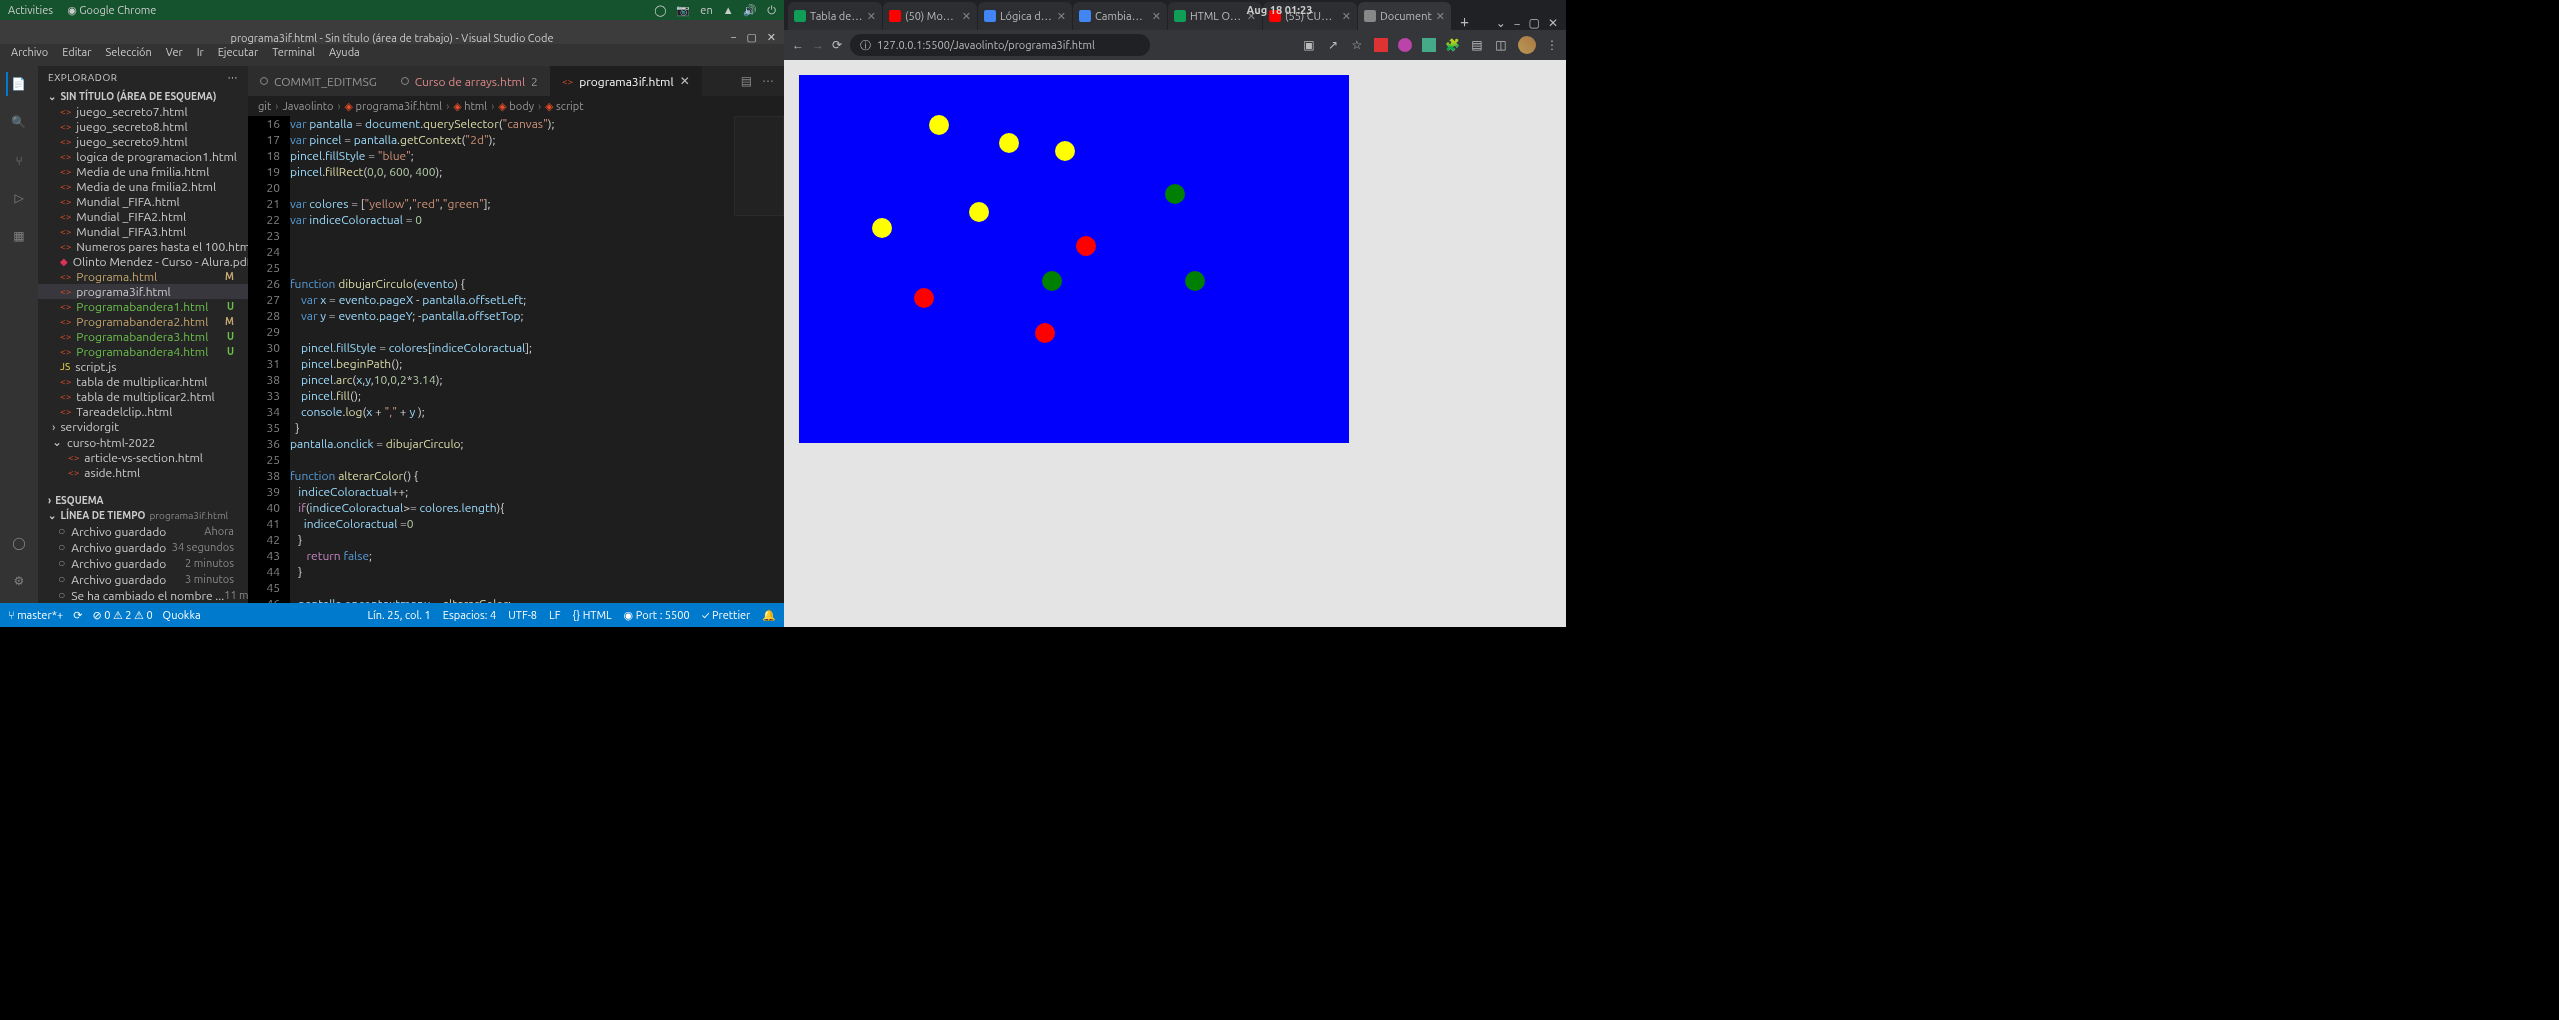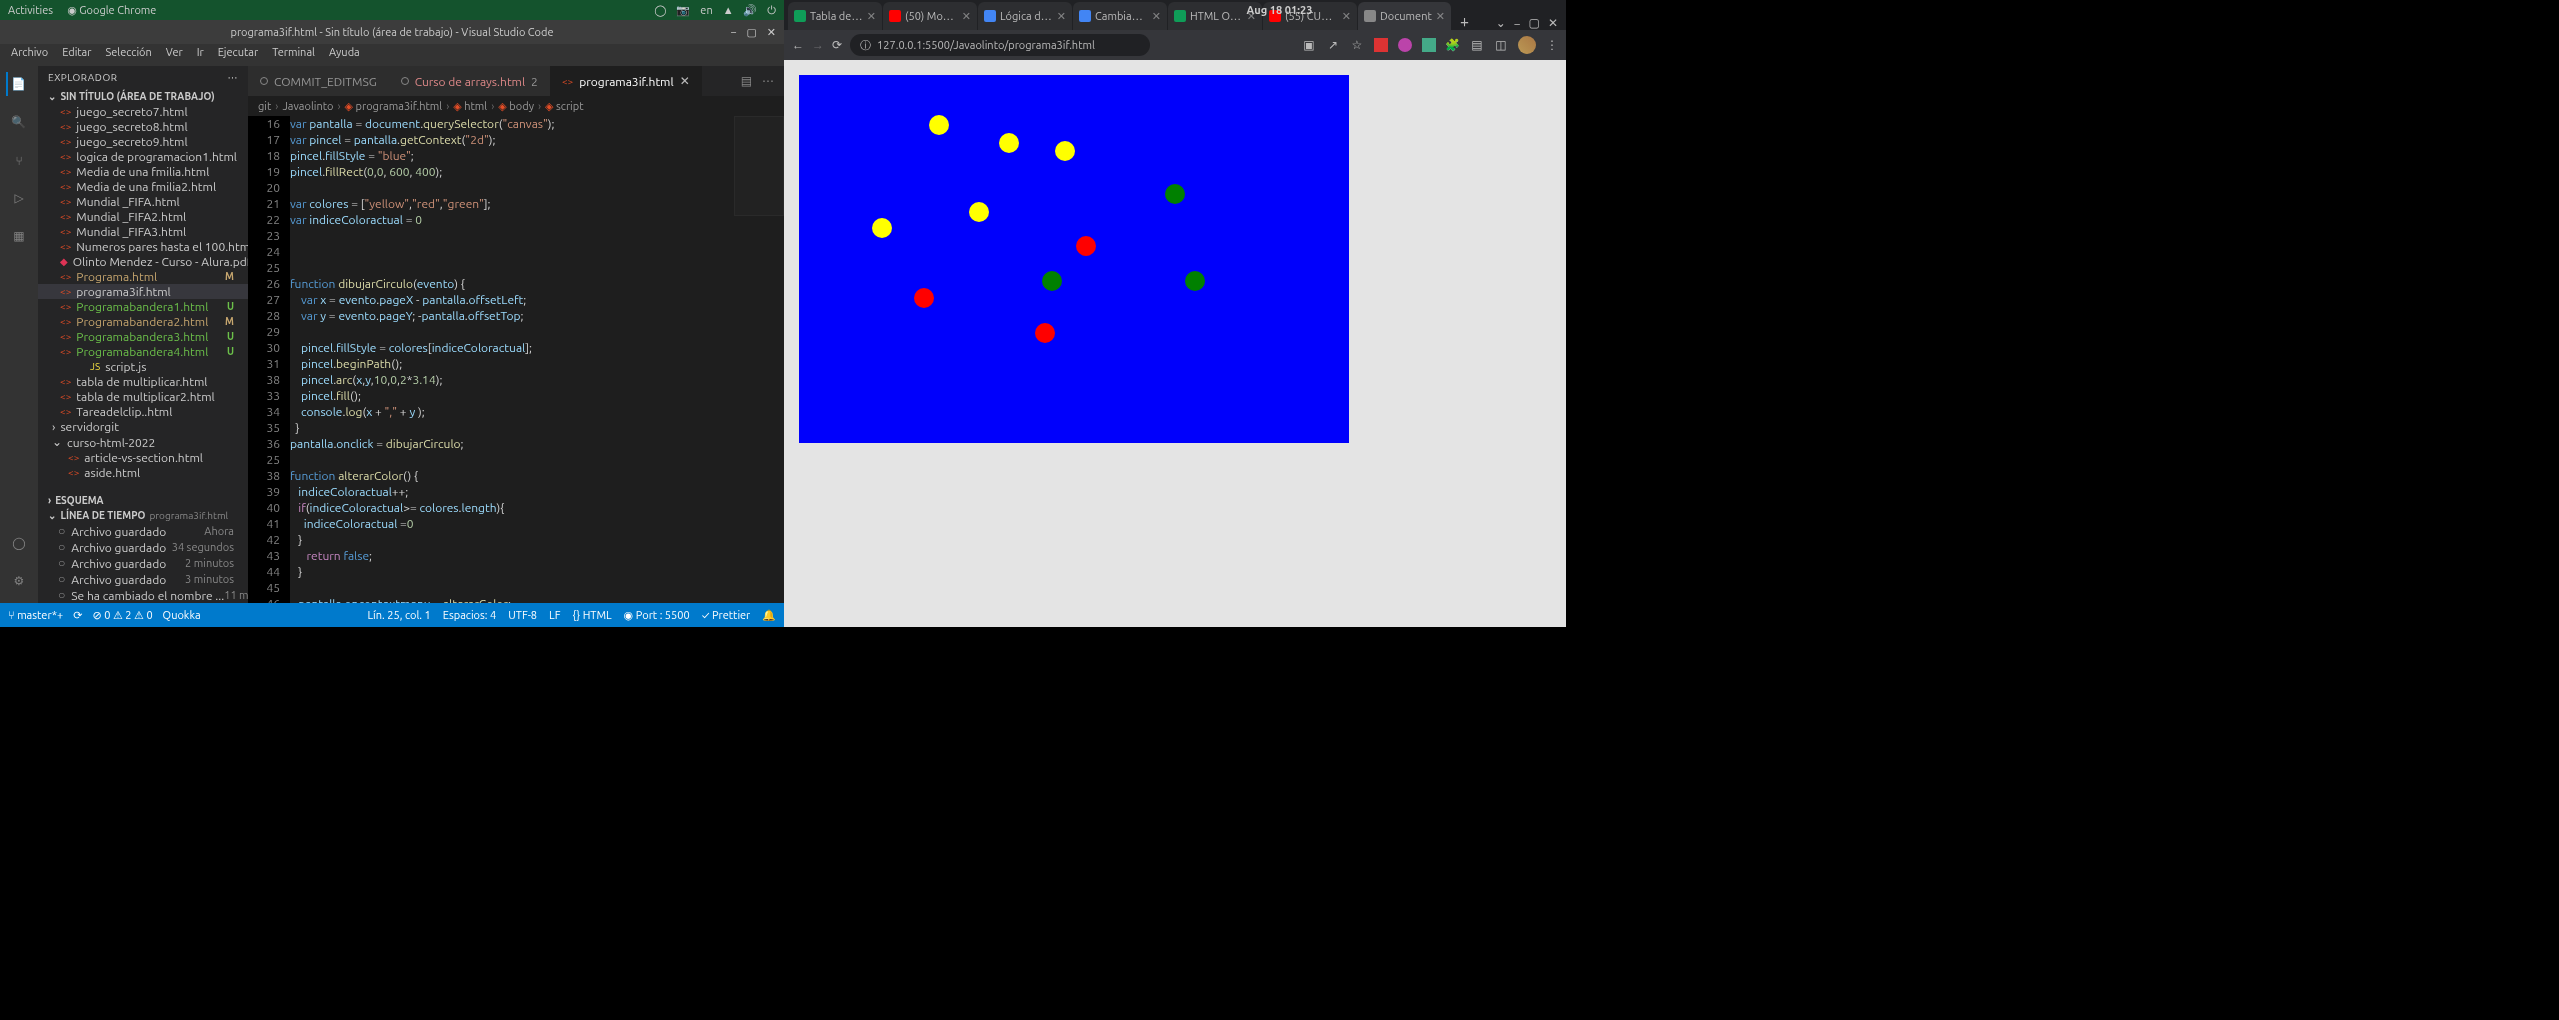--- a/index.html
+++ b/index.html
@@ -7,42 +7,42 @@
 .left-half { width: 784px; display: flex; flex-direction: column; background: #1e1e1e; }
 .right-half { flex: 1; display: flex; flex-direction: column; background: #202124; }
 
 
 .sys-bar { height: 20px; background: #14532d; display: flex; align-items: center; color: #ccc; padding: 0 8px; font-size: 11px; }
 .sys-left { display: flex; gap: 14px; align-items: center; }
 .sys-center { position: absolute; left: 50%; transform: translateX(-50%); font-weight: bold; }
 .sys-right { margin-left: auto; display: flex; gap: 10px; align-items: center; }
 
 
-.title-bar { height: 24px; background: #3c3c3c; color: #ccc; display: flex; align-items: center; justify-content: center; position: relative; font-size: 11px; }
+.title-bar { height: 24px; background: #3c3c3c; color: #ccc; display: flex; align-items: flex-end; justify-content: center; position: relative; font-size: 11px; }
 .title-controls { position: absolute; right: 8px; display: flex; gap: 10px; }
 
 
 .menu-bar { height: 22px; background: #333333; color: #ccc; display: flex; gap: 4px; padding: 0 6px; font-size: 11px; }
 .menu-bar span { padding: 2px 5px; cursor: default; }
 
 
 .main { flex: 1; display: flex; overflow: hidden; }
 .activity-bar { width: 38px; background: #333333; display: flex; flex-direction: column; align-items: center; padding-top: 6px; gap: 14px; }
 .activity-bar .icon { width: 24px; height: 24px; opacity: 0.5; color: #ccc; display: flex; align-items: center; justify-content: center; cursor: pointer; }
 .activity-bar .icon.active { opacity: 1; border-left: 2px solid #007acc; margin-left: -2px; }
 .activity-bar .bottom-icons { margin-top: auto; margin-bottom: 10px; display: flex; flex-direction: column; gap: 14px; }
 
 .sidebar { width: 210px; background: #252526; color: #ccc; display: flex; flex-direction: column; font-size: 12px; overflow: hidden; }
 .sidebar-header { padding: 6px 10px; font-size: 10px; text-transform: uppercase; letter-spacing: 0.5px; display: flex; justify-content: space-between; align-items: center; }
 .section-label { font-size: 10px; font-weight: bold; padding: 2px 10px; display: flex; align-items: center; gap: 4px; }
 .file-list { overflow-y: auto; flex: 1; }
 .file-item { padding: 1px 10px 1px 22px; display: flex; align-items: center; gap: 5px; font-size: 12px; white-space: nowrap; cursor: pointer; }
 .file-item.selected { background: #37373d; }
 .file-item .file-icon { color: #e44d26; font-size: 10px; }
-.file-item .file-icon.js { color: #f1dd3f; margin-left: 30px; }
+.file-item .file-icon.js { color: #f1dd3f; }
 .file-item .file-icon.pdf { color: #d35; }
 .file-item.green { color: #6cc04a; }
 .file-item.brown { color: #c5a56e; }
 .status-letter { margin-left: auto; font-size: 10px; font-weight: bold; padding-right: 4px; }
 
 .timeline .tl-item { padding: 1px 14px 1px 20px; display: flex; align-items: center; font-size: 12px; color: #ccc; white-space: nowrap; }
 .tl-right { margin-left: auto; color: #888; font-size: 11px; }
 
 .editor-area { flex: 1; display: flex; flex-direction: column; background: #1e1e1e; overflow: hidden; }
 .tabs { height: 30px; background: #252526; display: flex; align-items: center; }
@@ -146,21 +146,21 @@
      </div>
    </div>
 
    <div class="sidebar">
      <div class="sidebar-header">
        <span>EXPLORADOR</span>
        <span>⋯</span>
      </div>
      <div class="section-label">
           <span>⌄</span>
-          <span>SIN TÍTULO (ÁREA DE TRABAJO)</span>
+          <span>SIN TÍTULO (ÁREA DE ESQUEMA)</span>
         </div>
      <div class="file-list" id="file-list">
           <div class="file-item">
             <span class="file-icon html">&lt;&gt;</span>
             <span>juego_secreto7.html</span>
           </div>
           <div class="file-item">
             <span class="file-icon html">&lt;&gt;</span>
             <span>juego_secreto8.html</span>
           </div>

